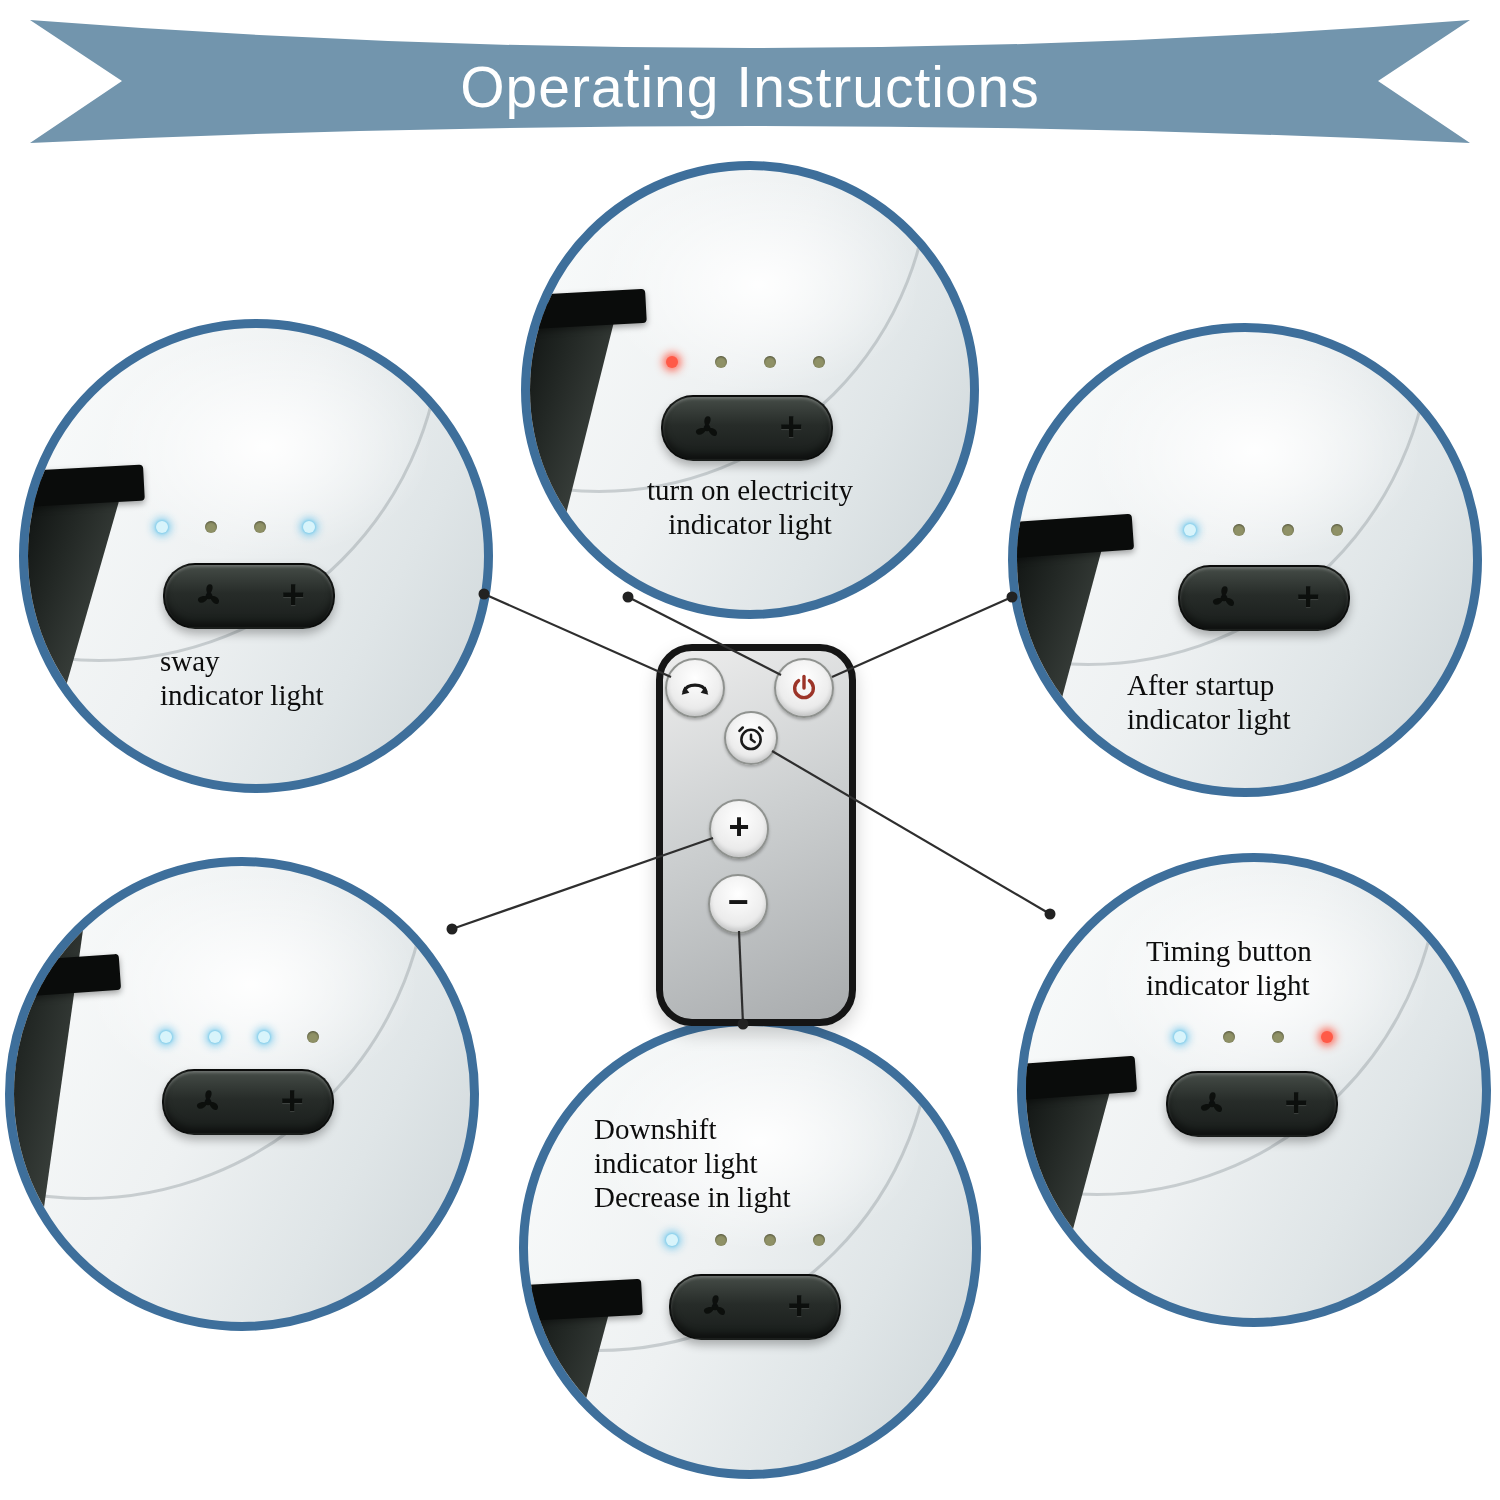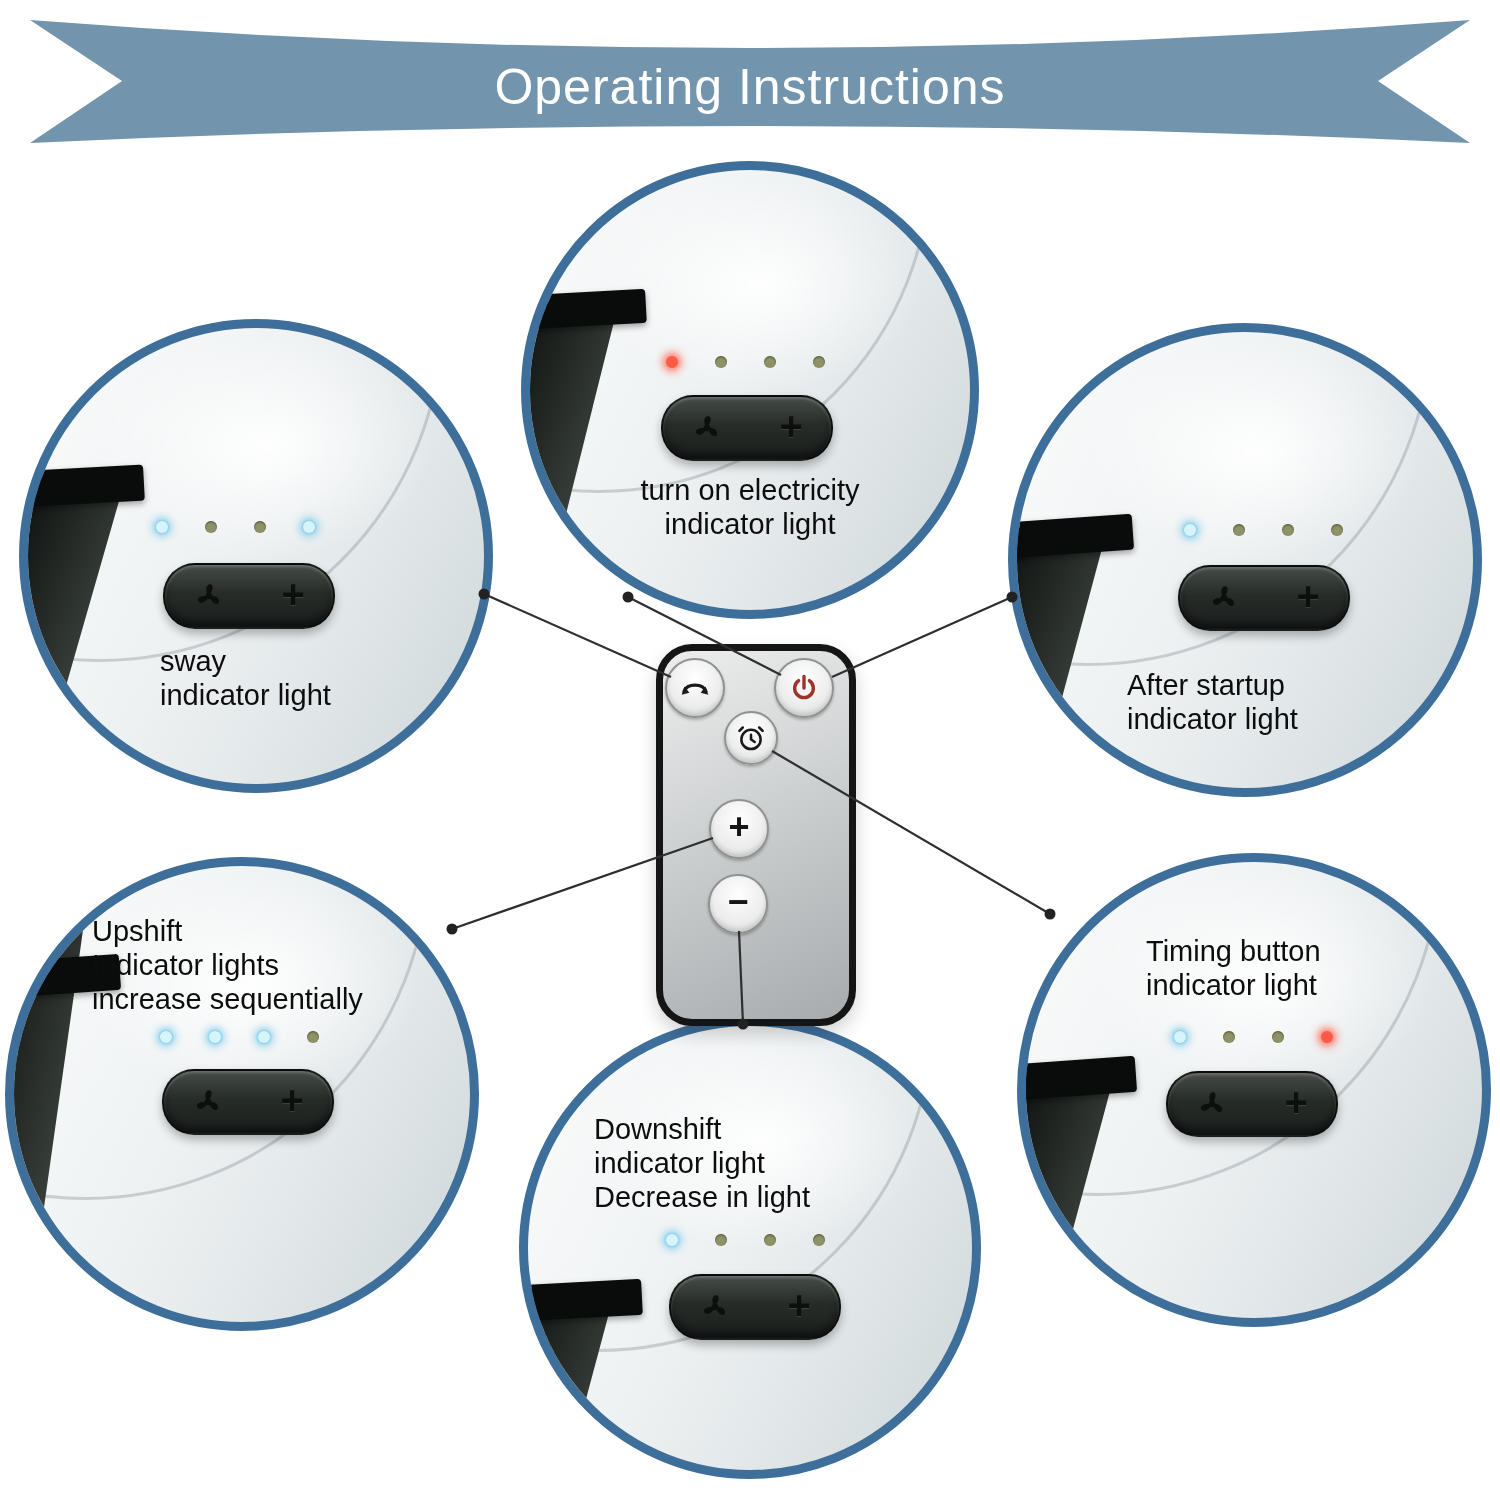--- a/index.html
+++ b/index.html
@@ -2,21 +2,21 @@
 <html><head>
 <meta charset="utf-8">
 <style>
   html,body { margin:0; padding:0; background:#ffffff; }
   body { width:1500px; height:1500px; position:relative; font-family:"Liberation Sans", sans-serif; }
   .canvas { position:absolute; left:0; top:0; width:1500px; height:1500px; overflow:hidden; }
 
   
   .ribbon-svg { position:absolute; left:0; top:0; z-index:1; }
   .page-title { position:absolute; left:0; top:40px; width:1500px; height:94px; line-height:94px;
-    text-align:center; font-size:50px; letter-spacing:1px; color:#ffffff; z-index:2; }
+    text-align:center; font-size:57px; letter-spacing:1px; color:#ffffff; z-index:2; }
 
   
   .connectors { position:absolute; left:0; top:0; z-index:50; pointer-events:none; }
 
   
   .circle { position:absolute; border:9px solid #3e6f9b; border-radius:50%; overflow:hidden; z-index:5;
     background:linear-gradient(118deg,#f8fafa 8%,#eef1f2 45%,#dfe5e7 72%,#ccd4d7 100%); }
   .circle .sheen { position:absolute; left:16%; top:2%; width:72%; height:48%;
     background:radial-gradient(ellipse at center, rgba(255,255,255,.95), rgba(255,255,255,0) 72%); }
   .circle .arc { position:absolute; width:150%; height:150%; left:-60%; top:-78%;
@@ -32,21 +32,21 @@
 
   .pill { position:absolute; width:168px; height:62px; border-radius:32px;
     background:linear-gradient(180deg,#454c47,#272c29 45%,#191d1b);
     border:2px solid rgba(0,0,0,.6);
     box-shadow:inset 0 2px 3px rgba(255,255,255,.22), inset 0 -5px 7px rgba(0,0,0,.45), 0 5px 10px rgba(0,0,0,.28);
     display:flex; align-items:center; justify-content:space-around; }
   .fan-svg { width:32px; height:32px; fill:#0a0d0b; opacity:.9; }
   .pill-plus { font-size:40px; font-weight:bold; color:#0a0d0b; opacity:.9;
     text-shadow:0 1px 1px rgba(255,255,255,.15); transform:translateY(-2px); }
 
-  .label { position:absolute; font-size:29px; line-height:34px; color:#0d0d0d; }
+  .label { position:absolute; font-size:29px; line-height:34px; color:#0d0d0d;font-family:Liberation Serif, serif; }
   .label div { white-space:nowrap; }
 
   
   .c-power     { left:521px;  top:161px;  width:440px; height:440px; }
   .c-sway      { left:19px;   top:319px;  width:456px; height:456px; }
   .c-startup   { left:1008px; top:323px;  width:456px; height:456px; }
   .c-upshift   { left:5px;    top:857px;  width:456px; height:456px; }
   .c-timing    { left:1017px; top:853px;  width:456px; height:456px; }
   .c-downshift { left:519px;  top:1017px; width:444px; height:444px; }
 
@@ -209,25 +209,20 @@
       <div>After startup</div>
       <div>indicator light</div>
     </div>
   </div>
 
   <div class="circle c-upshift">
     <div class="sheen"></div>
     <div class="arc"></div>
     <div class="wedge"></div>
     <div class="bar"></div>
-    <div class="label">
-      <div>Upshift</div>
-      <div>Indicator lights</div>
-      <div>increase sequentially</div>
-    </div>
     <div class="dots">
         <span class="dot on"></span>
         <span class="dot on"></span>
         <span class="dot on"></span>
         <span class="dot dim"></span>
       </div>
     <div class="pill">
       <svg class="fan-svg" viewBox="0 0 24 24">
           <use href="#fanblades"></use>
         </svg>

